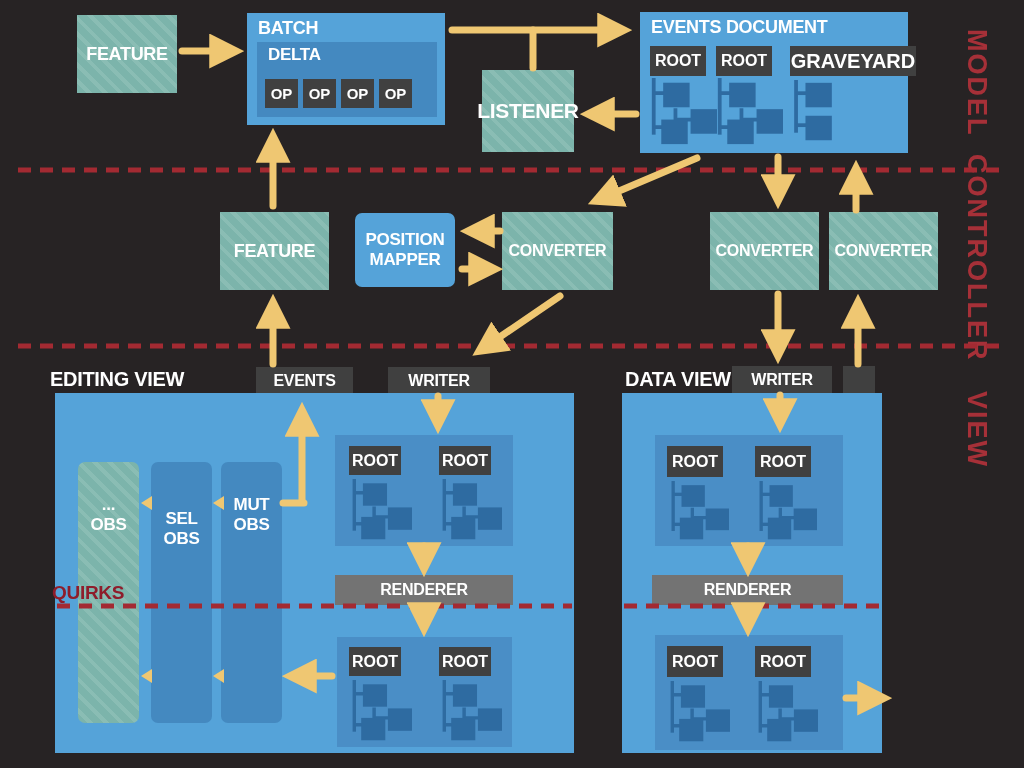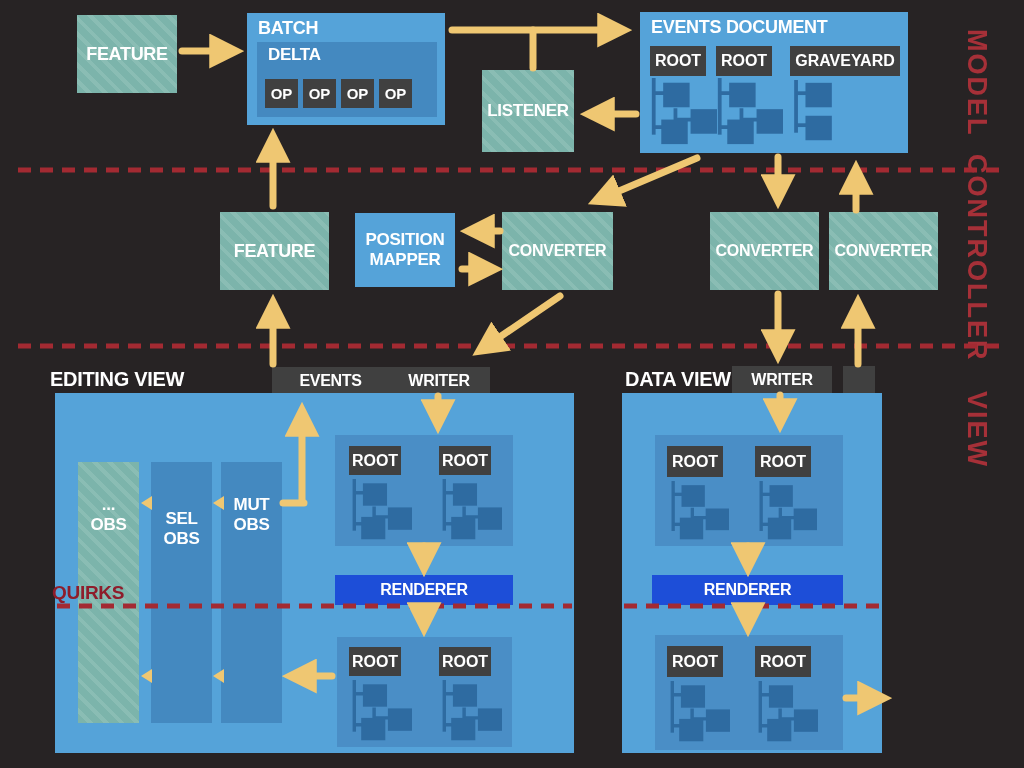--- a/index.html
+++ b/index.html
@@ -3,24 +3,24 @@
 <meta charset="utf-8">
 <style>
   html,body{margin:0;padding:0;background:#1a1718;}
   #stage{position:relative;width:1024px;height:768px;background:#272324;overflow:hidden;
          font-family:"Liberation Sans","DejaVu Sans",sans-serif;font-weight:700;color:#fff;}
   .abs{position:absolute;box-sizing:border-box;}
   .blue{background:#55a3d9;}
   .panel{background:#4489c0;}
   .cont{background:#4a8ec6;}
   .dark{background:#404040;}
-  .rend{background:#1d4ed8;}
+  .rend{background:#737373;}
   .teal{background:repeating-linear-gradient(45deg,#7cb4ab 0 7px,#8abdb4 7px 11px);}
   .ctr{display:flex;align-items:center;justify-content:center;text-align:center;}
-  .pre{white-space:pre-line;line-height:1.18;}
+  .pre{white-space:pre-line;line-height:1.18;border-radius:7px;}
   .cap{letter-spacing:-0.3px;}
   .tl{padding:5px 0 0 11px;}
   .layer-lbl{writing-mode:vertical-rl;color:#a63038;font-size:27px;letter-spacing:2px;
              display:flex;align-items:center;justify-content:center;}
   .free-lbl{color:#ffffff;font-size:20px;letter-spacing:-0.3px;}
   svg.overlay{position:absolute;left:0;top:0;pointer-events:none;}
   .treebit{stroke:#2e6ba1;stroke-width:4;fill:none;}
   .treesq{fill:#2e6ba1;}
 </style>
 </head>
@@ -65,33 +65,33 @@
         </div>
       <div class="abs dark ctr" style="left:84px;top:37px;width:33px;height:29px;font-size:15px;">
           <span>OP</span>
         </div>
       <div class="abs dark ctr" style="left:122px;top:37px;width:33px;height:29px;font-size:15px;">
           <span>OP</span>
         </div>
     </div>
   </div>
 
-  <div class="abs teal ctr cap" style="left:482px;top:70px;width:92px;height:82px;font-size:17px;">
+  <div class="abs teal ctr cap" style="left:482px;top:70px;width:92px;height:82px;font-size:21px;">
     <span>LISTENER</span>
   </div>
 
   <div class="abs blue" style="left:640px;top:12px;width:268px;height:141px;">
     <div class="tl cap" style="font-size:18px;">EVENTS DOCUMENT</div>
     <div class="abs dark ctr" style="left:10px;top:34px;width:56px;height:30px;font-size:16px;">
         <span>ROOT</span>
       </div>
     <div class="abs dark ctr" style="left:76px;top:34px;width:56px;height:30px;font-size:16px;">
         <span>ROOT</span>
       </div>
-    <div class="abs dark ctr" style="left:150px;top:34px;width:110px;height:30px;font-size:16px;">
+    <div class="abs dark ctr" style="left:150px;top:34px;width:126px;height:30px;font-size:20px;">
         <span>GRAVEYARD</span>
       </div>
     <svg class="abs" style="left:8px;top:66px;" width="70" height="68">
         <use href="#tree3"></use>
       </svg>
     <svg class="abs" style="left:74px;top:66px;" width="70" height="68">
         <use href="#tree3"></use>
       </svg>
     <svg class="abs" style="left:150px;top:68px;" width="46" height="64">
         <use href="#tree2"></use>
@@ -112,21 +112,21 @@
   </div>
   <div class="abs teal ctr cap" style="left:710px;top:212px;width:109px;height:78px;font-size:16px;">
     <span>CONVERTER</span>
   </div>
   <div class="abs teal ctr cap" style="left:829px;top:212px;width:109px;height:78px;font-size:16px;">
     <span>CONVERTER</span>
   </div>
 
   <div class="abs free-lbl cap" style="left:50px;top:368px;">EDITING VIEW</div>
 
-  <div class="abs dark ctr cap" style="left:272px;top:367px;width:117px;height:27px;font-size:16px;">
+  <div class="abs dark ctr cap" style="left:256px;top:367px;width:97px;height:27px;font-size:16px;">
     <span>EVENTS</span>
   </div>
   <div class="abs dark ctr cap" style="left:388px;top:367px;width:102px;height:27px;font-size:16px;">
     <span>WRITER</span>
   </div>
 
   <div class="abs blue" style="left:55px;top:393px;width:519px;height:360px;">
 
     <div class="abs teal pre cap" style="left:23px;top:69px;width:61px;height:261px;font-size:17px;text-align:center;padding-top:13px;">
       <span class="pre">...

